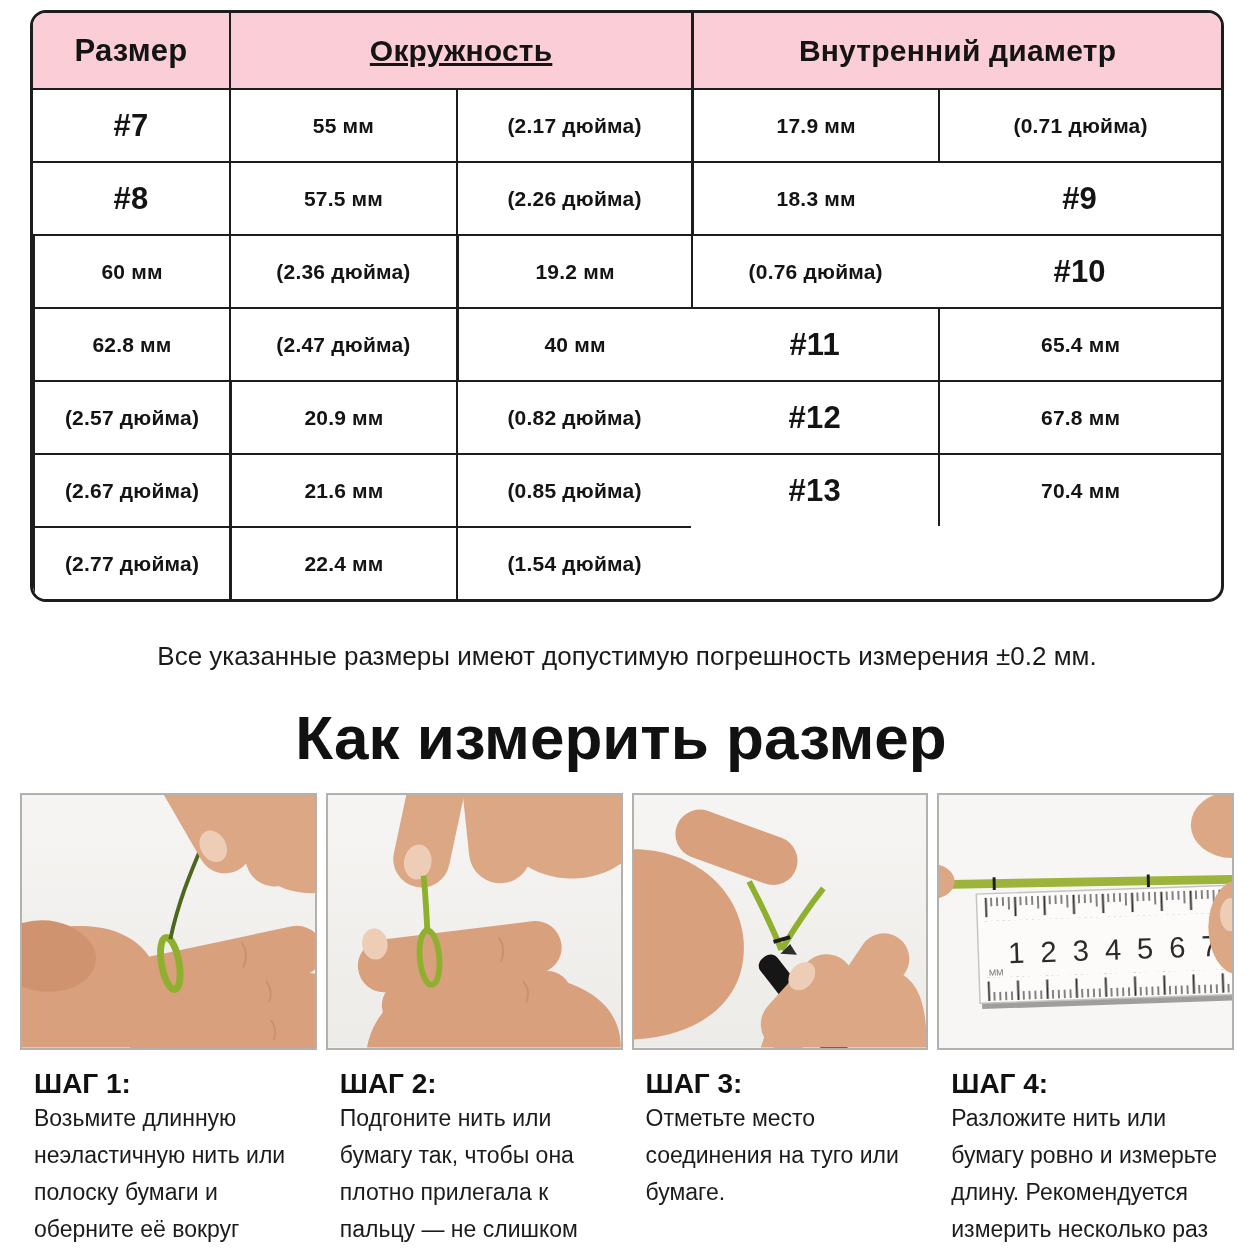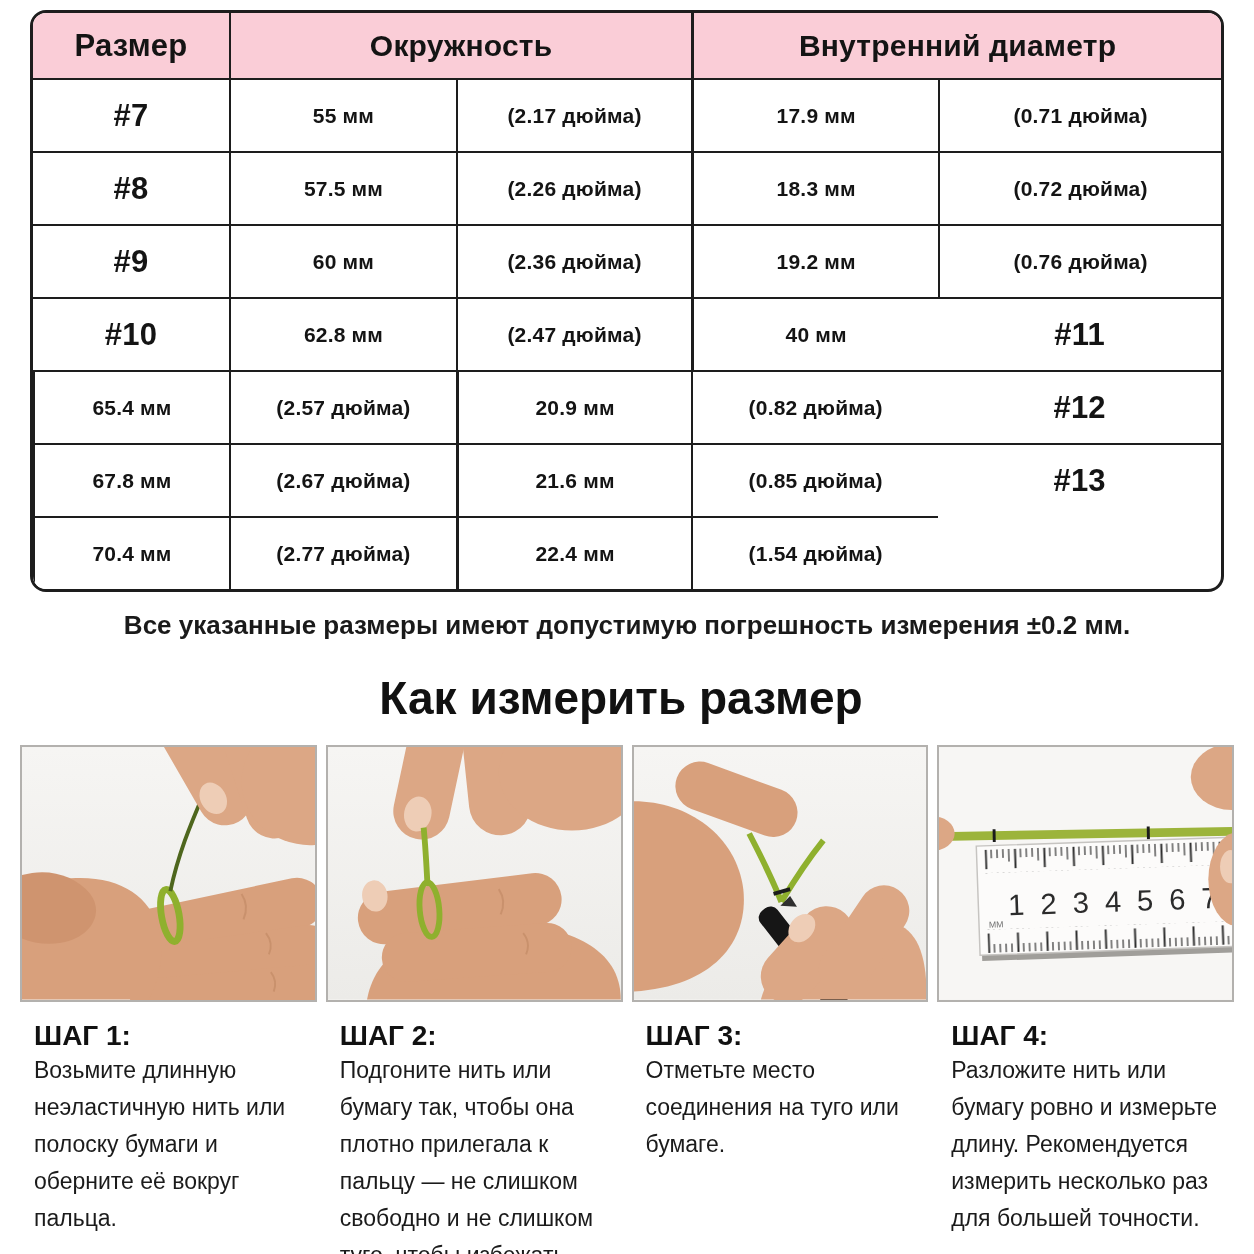--- a/index.html
+++ b/index.html
@@ -21,36 +21,36 @@
   }
   .cell {
     display: flex; align-items: center; justify-content: center;
     height: 73px;
     border-top: 2px solid #1d1d1d;
     border-left: 2px solid #1d1d1d;
     font-weight: 700; font-size: 21px; letter-spacing: 0.2px;
     background: #ffffff; white-space: nowrap;
   }
   .cell.head {
-    height: 65px; border-top: none;
+    height: 75px; border-top: none;
     background: #facdd7; font-size: 30px;
   }
-  .cell.head.sec2 { grid-column: 2 / span 2; }
+  .cell.head.sec2 { grid-column: 2 / span 2; text-decoration: underline; }
   .cell.head.sec3 { grid-column: 4 / span 2; border-left-width: 3px; }
   .cell.col1 { border-left: none; font-size: 31px; }
   .cell.col4 { border-left-width: 3px; }
 
   
   .tolerance-note {
-    margin-top: 18px; text-align: center;
-    font-size: 26px; font-weight: 700; color: #1a1a1a;
+    margin-top: 39px; text-align: center;
+    font-size: 26px; font-weight: 400; color: #1a1a1a;
   }
   .section-title {
     margin: 30px 12px 20px 0; text-align: center;
-    font-size: 46px; font-weight: 700; color: #111;
+    font-size: 62px; font-weight: 700; color: #111;
   }
 
   
   .photos {
     display: flex; gap: 9px; padding: 0 20px; margin-top: 10px;
   }
   .photo {
     flex: 1 1 0; height: 257px;
     border: 2px solid #b3b1ae; background: #f5f4f2;
     overflow: hidden;
@@ -76,21 +76,20 @@
   <div class="cell col1">#7</div>
   <div class="cell">55 мм</div>
   <div class="cell">(2.17 дюйма)</div>
   <div class="cell col4">17.9 мм</div>
   <div class="cell">(0.71 дюйма)</div>
 
   <div class="cell col1">#8</div>
   <div class="cell">57.5 мм</div>
   <div class="cell">(2.26 дюйма)</div>
   <div class="cell col4">18.3 мм</div>
-  <div class="cell">(0.72 дюйма)</div>
 
   <div class="cell col1">#9</div>
   <div class="cell">60 мм</div>
   <div class="cell">(2.36 дюйма)</div>
   <div class="cell col4">19.2 мм</div>
   <div class="cell">(0.76 дюйма)</div>
 
   <div class="cell col1">#10</div>
   <div class="cell">62.8 мм</div>
   <div class="cell">(2.47 дюйма)</div>

